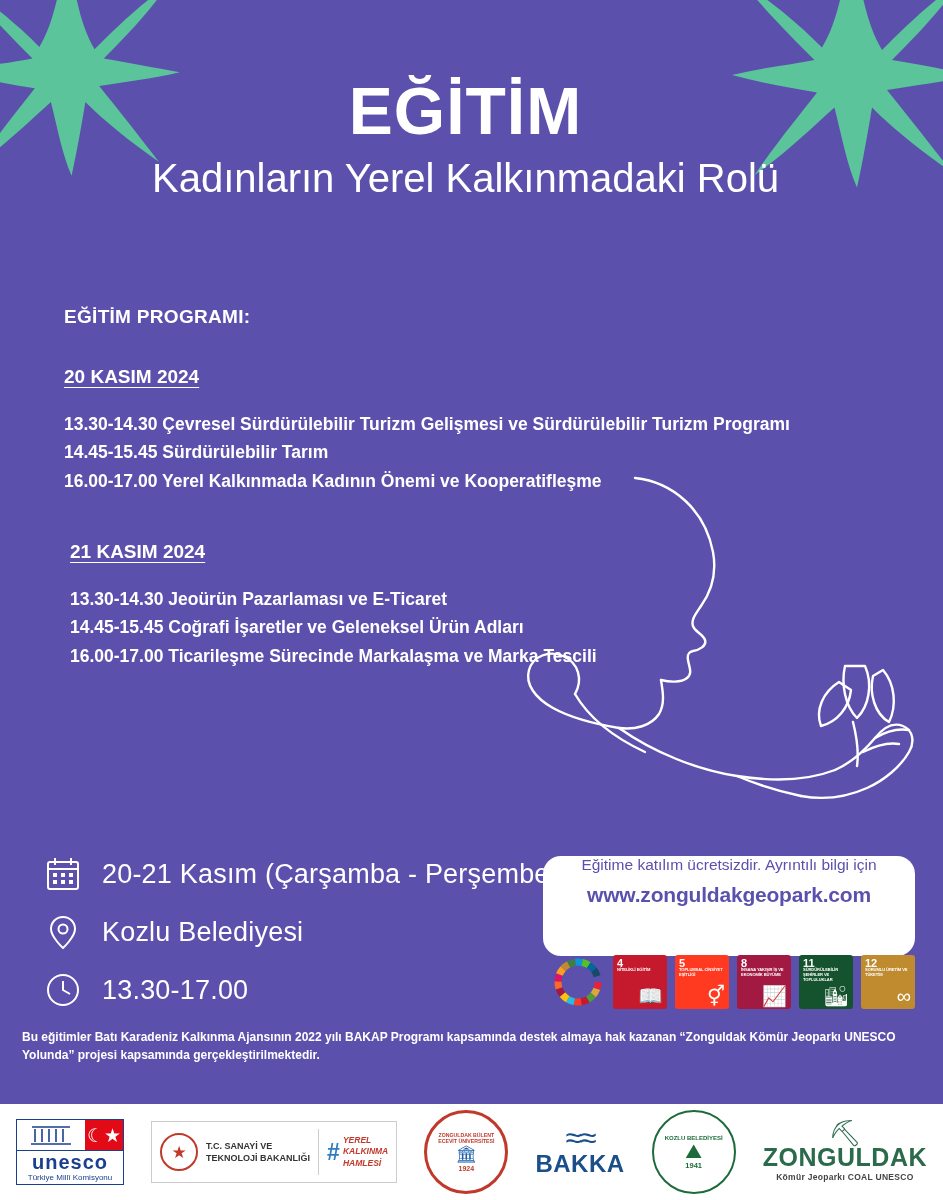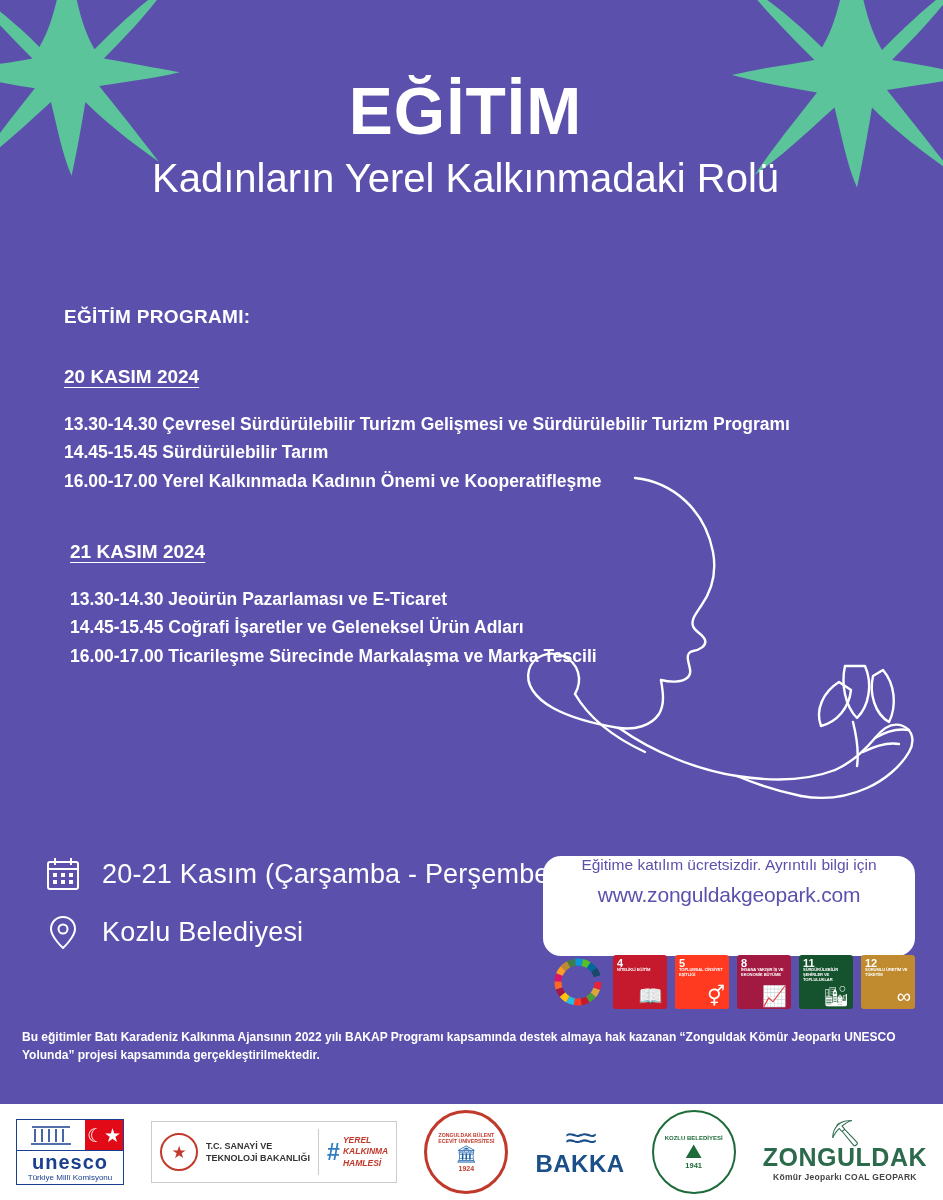--- a/index.html
+++ b/index.html
@@ -119,21 +119,21 @@
     align-items: center;
     padding: 0 14px;
   }
   .card-line1 {
     font-size: 15.5px;
     margin-bottom: 9px;
     text-align: center;
   }
   .card-line2 {
     font-size: 21px;
-    font-weight: normal;
+    font-weight: bold;
     letter-spacing: -.2px;
   }
 
   
   .sdg-strip {
     position: absolute;
     right: 28px; top: 955px;
     display: flex;
     align-items: center;
     gap: 8px;
@@ -380,20 +380,31 @@
         <svg width="40" height="40" viewBox="0 0 40 40" aria-hidden="true">
           <g fill="none" stroke="#ffffff" stroke-width="2">
             <path d="M20 5 C13 5 8 10.5 8 17 C8 25 20 36 20 36 C20 36 32 25 32 17 C32 10.5 27 5 20 5 Z"></path>
             <circle cx="20" cy="17" r="4.5"></circle>
           </g>
         </svg>
       </div>
       <div class="info-text">Kozlu Belediyesi</div>
     </div>
 
+    <div class="info-row">
+      <div class="info-icon">
+        <svg width="40" height="40" viewBox="0 0 40 40" aria-hidden="true">
+          <g fill="none" stroke="#ffffff" stroke-width="2">
+            <circle cx="20" cy="20" r="15"></circle>
+            <path d="M20 11 L20 20 L27 24"></path>
+          </g>
+        </svg>
+      </div>
+      <div class="info-text">13.30-17.00</div>
+    </div>
   </div>
 
   <div class="card">
     <div class="card-line1">Eğitime katılım ücretsizdir. Ayrıntılı bilgi için</div>
     <div class="card-line2">www.zonguldakgeopark.com</div>
   </div>
 
   <div class="sdg-strip">
     <div class="sdg-wheel">
       <svg width="54" height="54" viewBox="0 0 54 54" aria-hidden="true">
@@ -519,19 +530,19 @@
         <div class="kozlu-top">KOZLU BELEDİYESİ</div>
         <div class="kozlu-mid">⛰</div>
         <div class="kozlu-bot">1941</div>
       </div>
     </div>
 
     <div class="logo">
       <div class="zongeo-logo">
         <div class="zongeo-mark">⛏</div>
         <div class="zongeo-word">ZONGULDAK</div>
-        <div class="zongeo-sub">Kömür Jeoparkı   COAL GEOPARK</div>
+        <div class="zongeo-sub">Kömür Jeoparkı   COAL UNESCO</div>
       </div>
     </div>
 
   </div>
 
 </div>
 
 </body></html>

